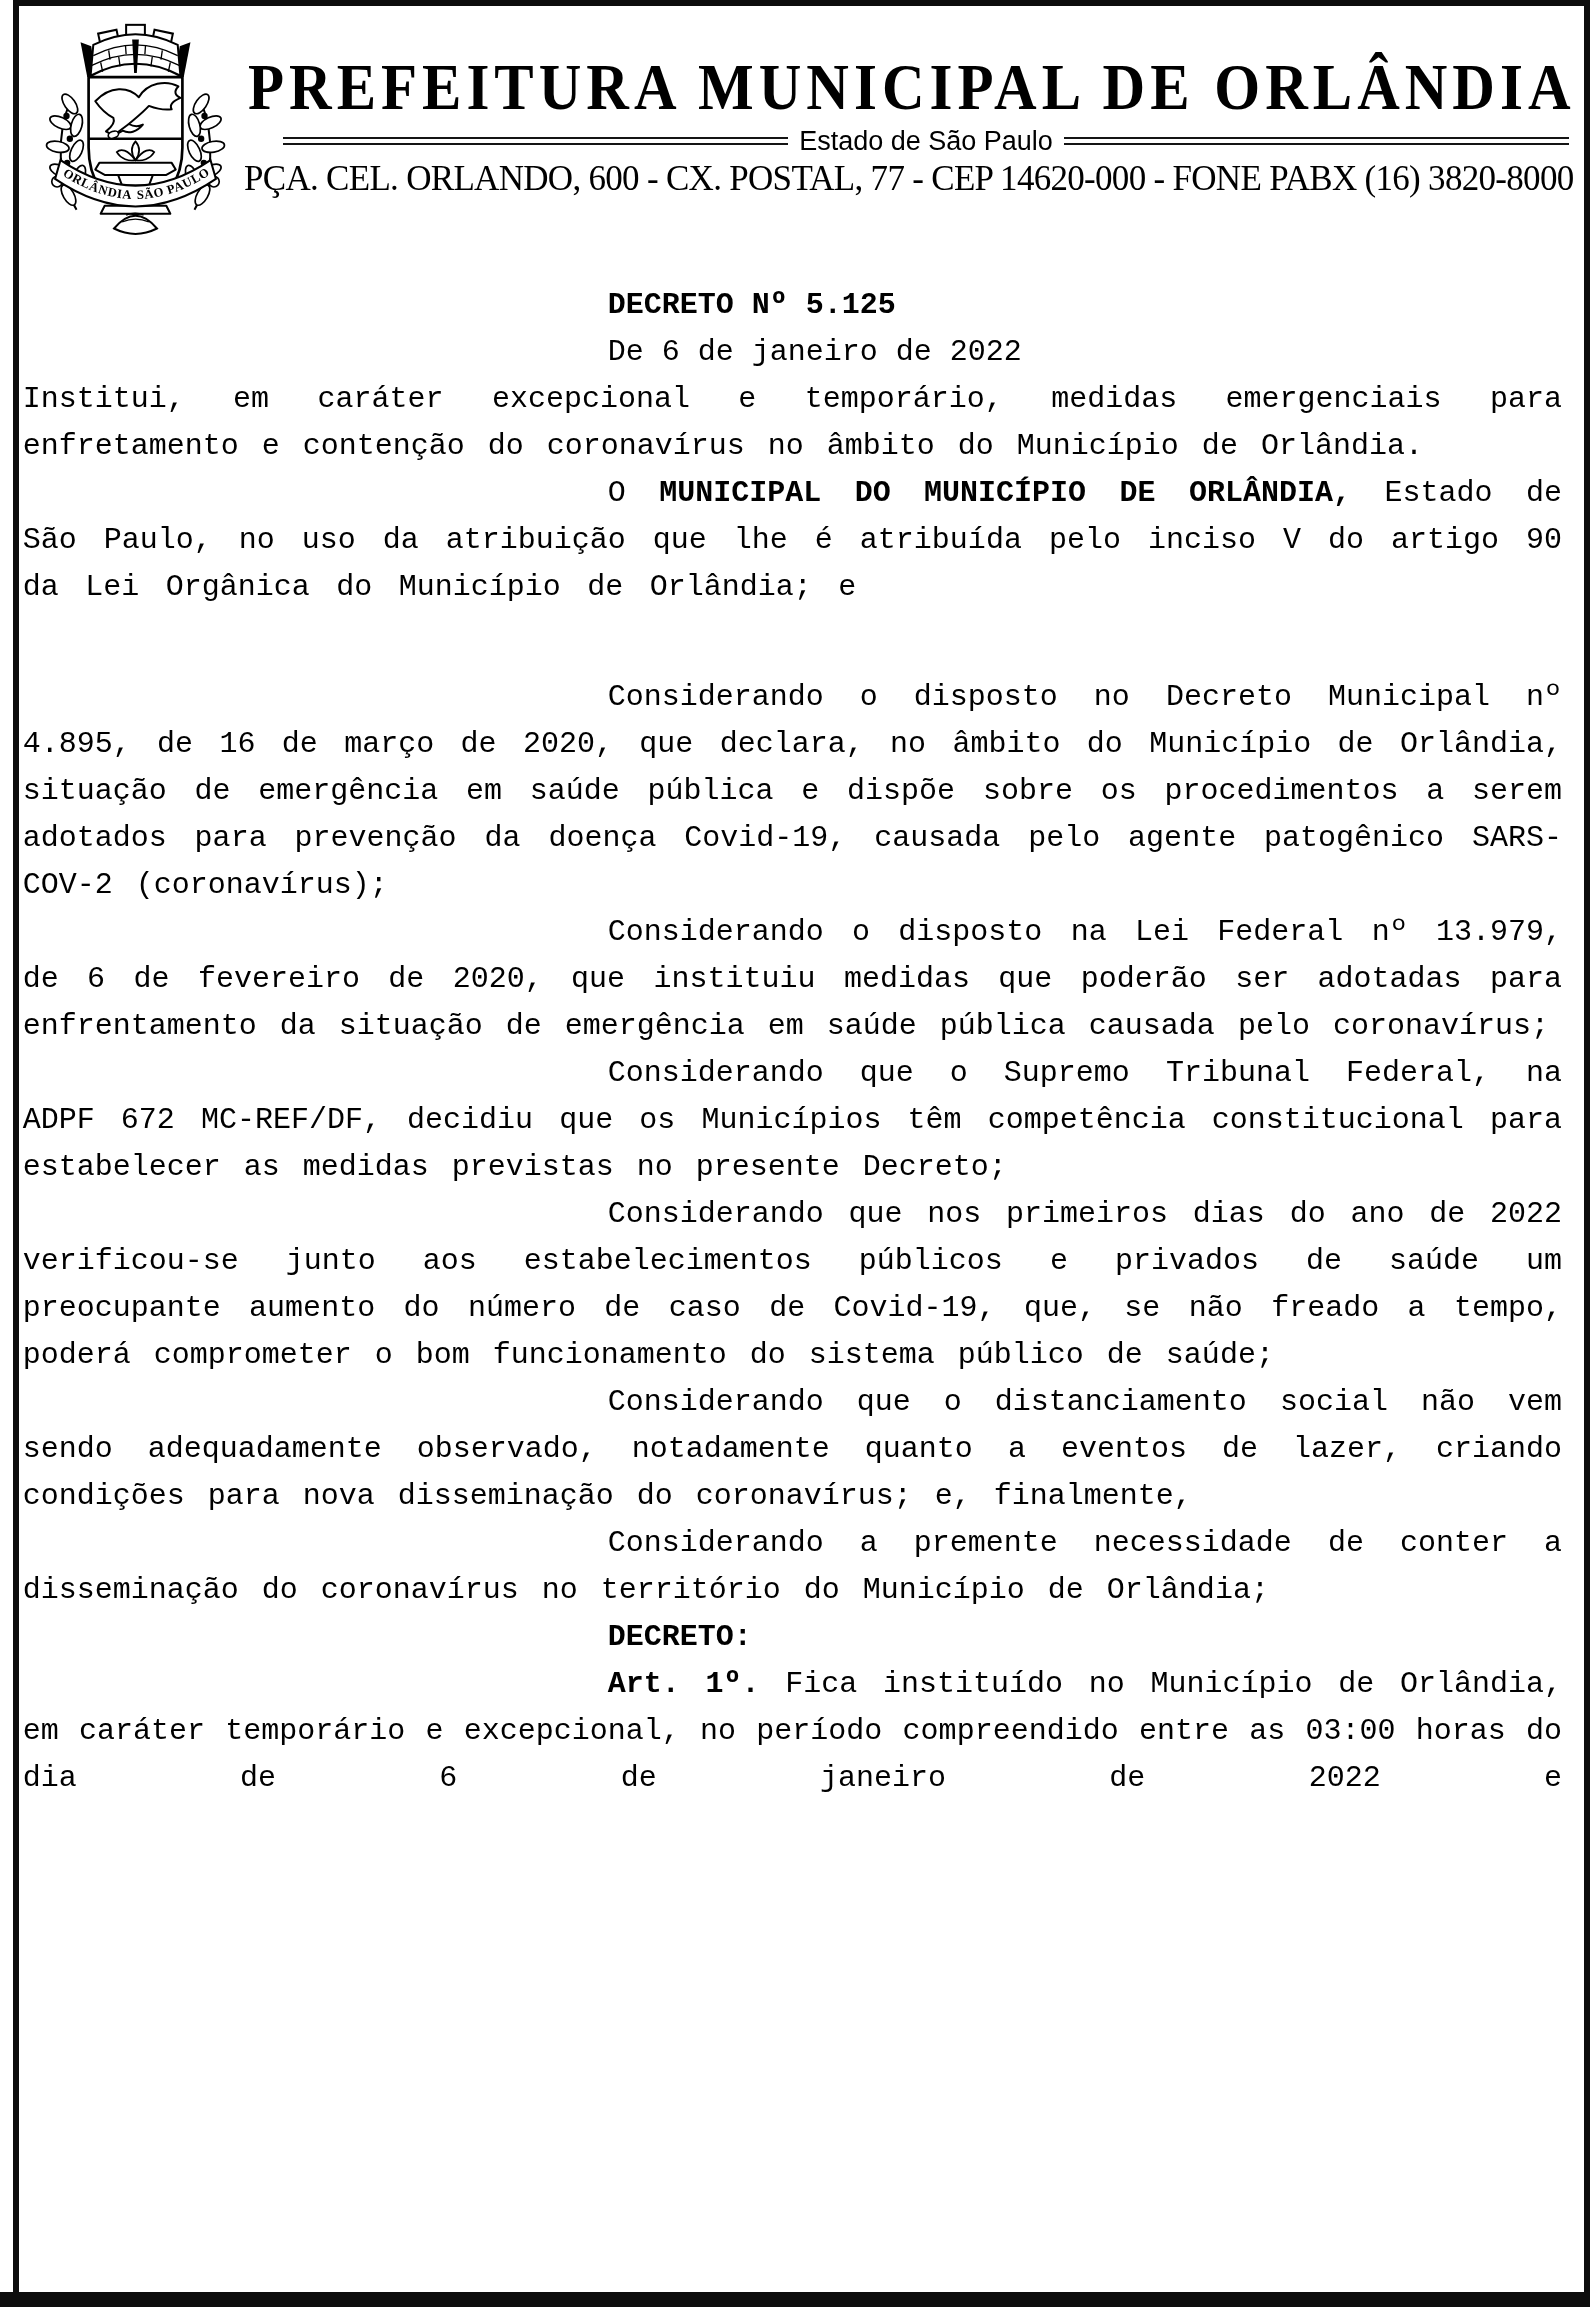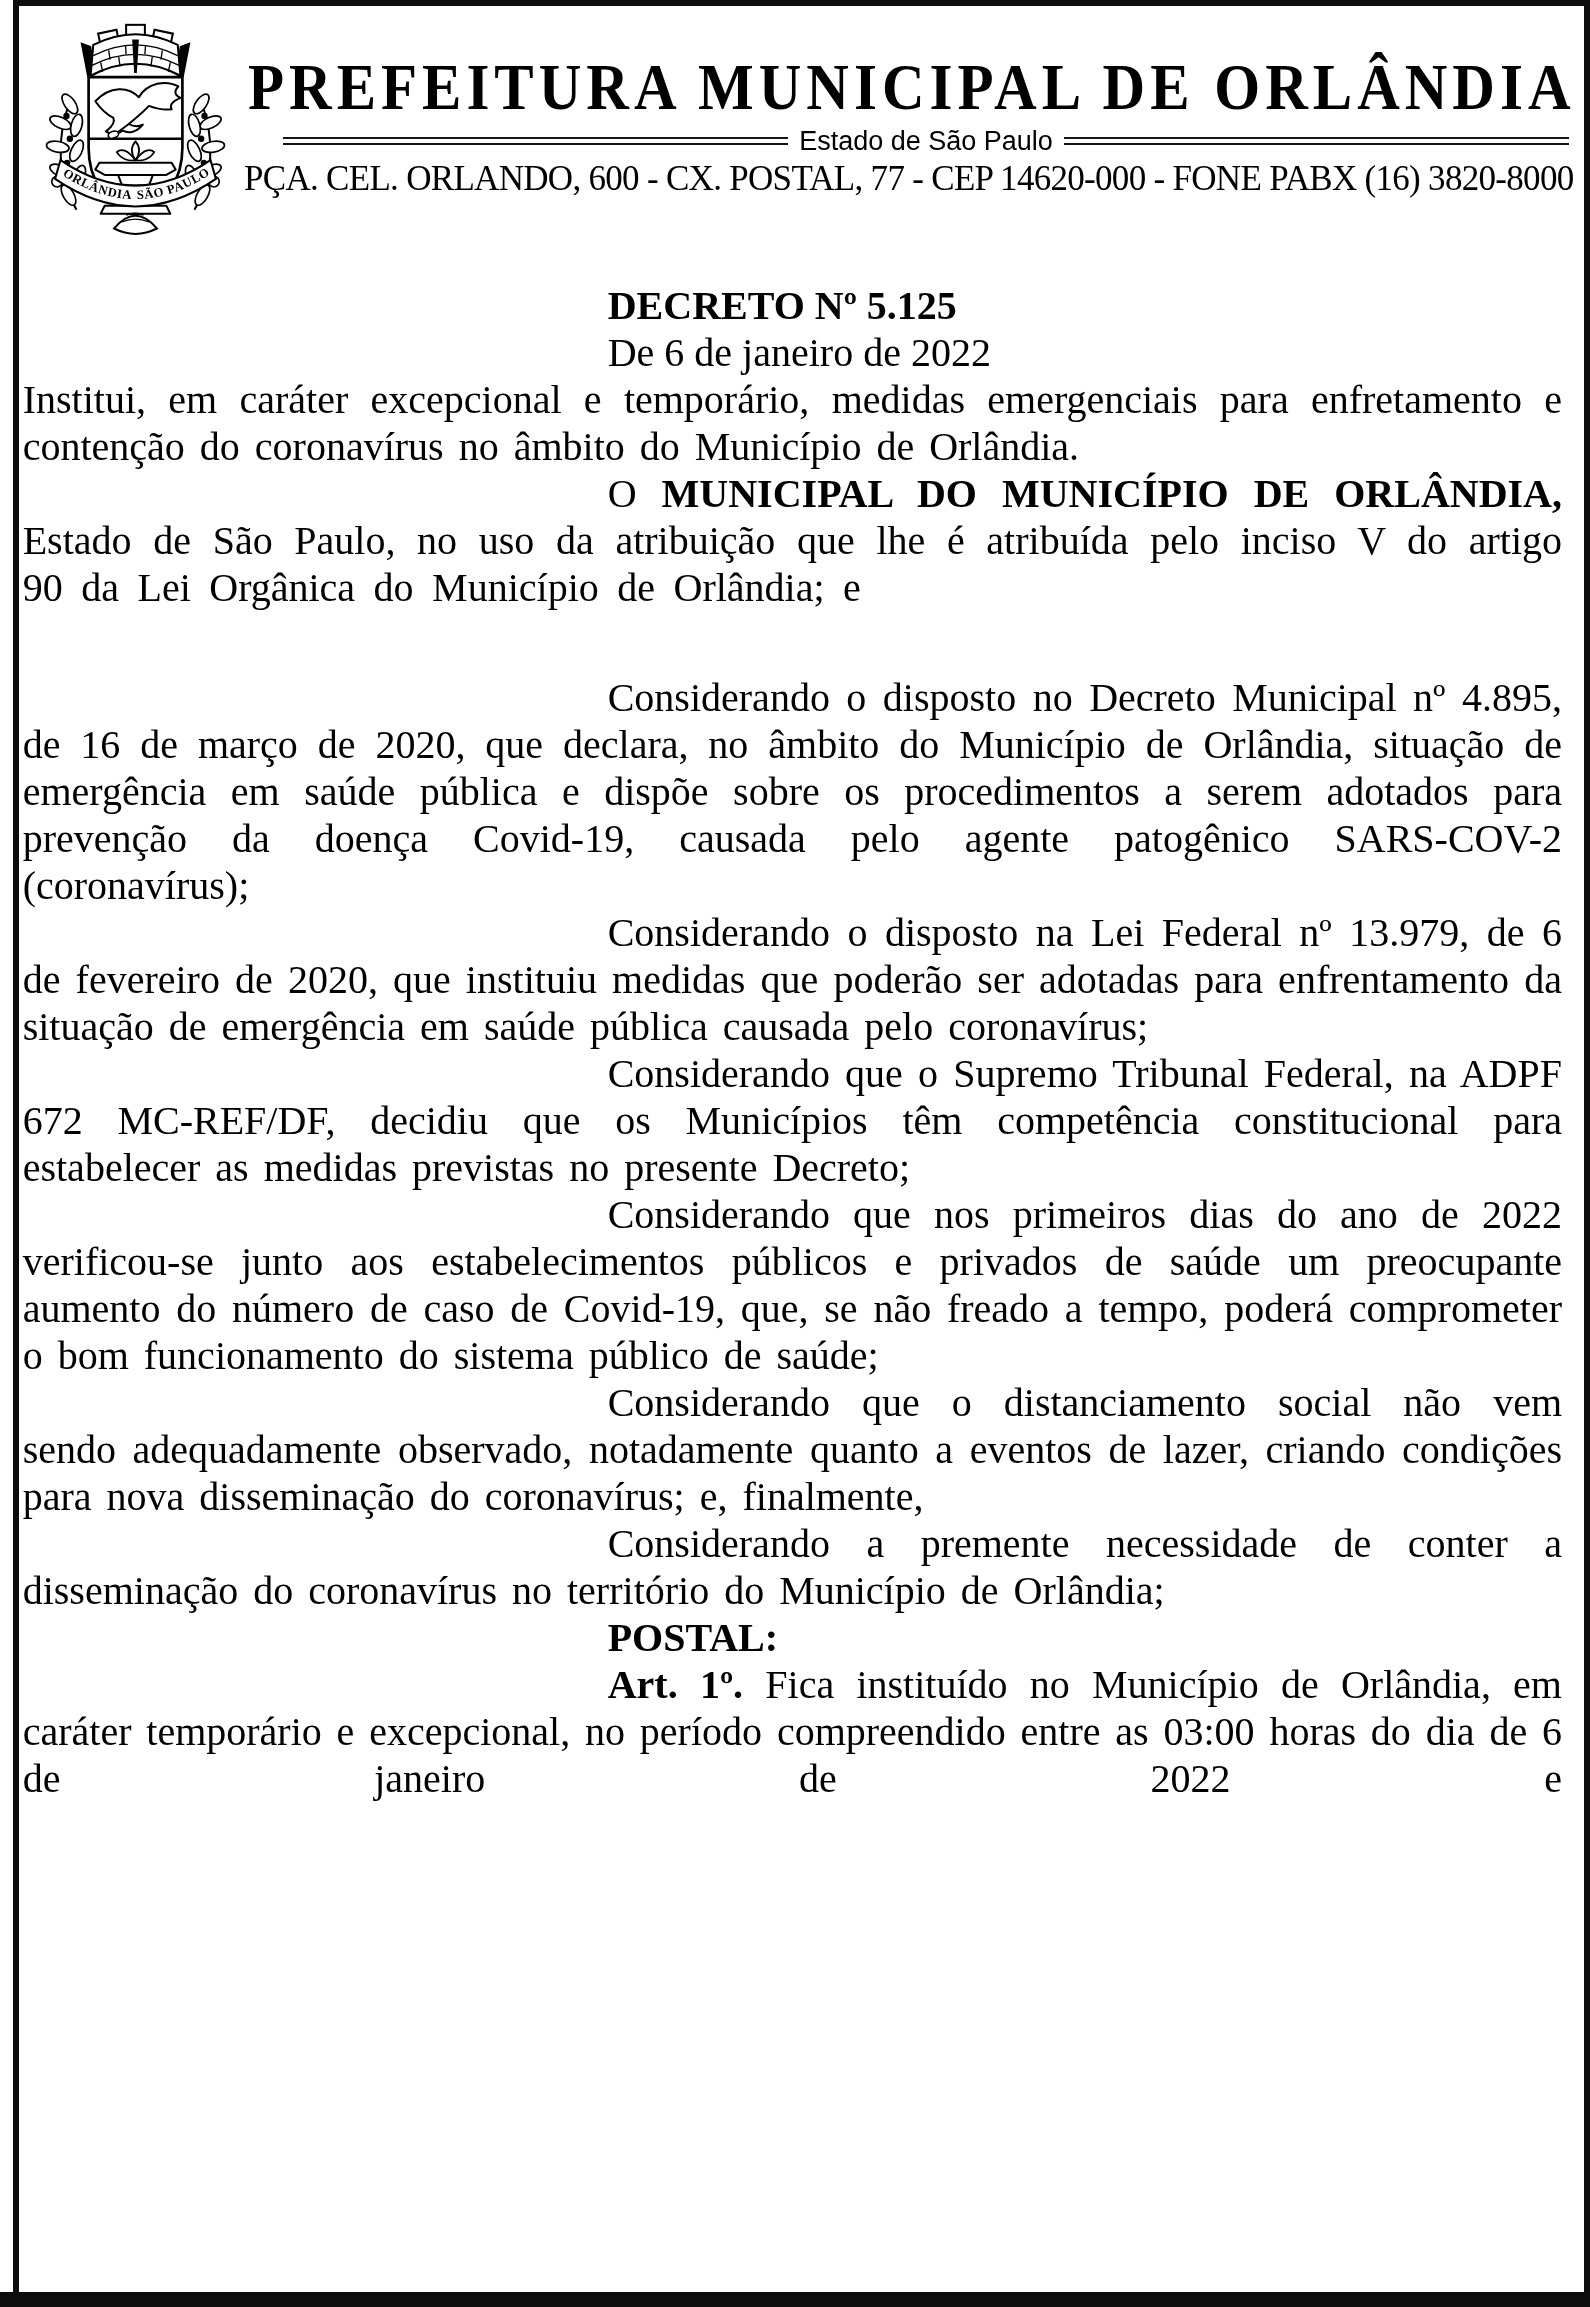--- a/index.html
+++ b/index.html
@@ -36,21 +36,21 @@
   }
   .hdr-address{
     position:absolute;left:244px;right:17px;top:159px;
     text-align:right;font-size:35px;line-height:40px;
     letter-spacing:-0.7px;white-space:nowrap;
   }
 
   
   .doc-body{
     position:absolute;left:22.7px;right:28px;top:282px;
-    font-size:40px;line-height:47px;
+    font-size:30px;line-height:47px;font-family:Liberation Mono, monospace;
   }
   .doc-body p{margin:0;}
   .lead{text-indent:585px;text-align:left;}
   .bold{font-weight:bold;}
   .ementa{
     margin-left:585px;margin-top:81px;
     text-align:justify;word-spacing:5px;
   }
   .preamble{margin-top:91px;text-indent:585px;text-align:justify;word-spacing:8.5px;}
   .consid{text-indent:585px;text-align:justify;word-spacing:5px;margin-top:38px;}
@@ -158,19 +158,19 @@
 
     <p class="preamble"><span>O </span><span class="bold">MUNICIPAL DO MUNICÍPIO DE ORLÂNDIA,</span><span> Estado de São Paulo, no uso da atribuição que lhe é atribuída pelo inciso V do artigo 90 da Lei Orgânica do Município de Orlândia; e</span></p>
 
     <p class="consid first">Considerando o disposto no Decreto Municipal nº 4.895, de 16 de março de 2020, que declara, no âmbito do Município de Orlândia, situação de emergência em saúde pública e dispõe sobre os procedimentos a serem adotados para prevenção da doença Covid-19, causada pelo agente patogênico SARS-COV-2 (coronavírus);</p>
     <p class="consid">Considerando o disposto na Lei Federal nº 13.979, de 6 de fevereiro de 2020, que instituiu medidas que poderão ser adotadas para enfrentamento da situação de emergência em saúde pública causada pelo coronavírus;</p>
     <p class="consid">Considerando que o Supremo Tribunal Federal, na ADPF 672 MC-REF/DF, decidiu que os Municípios têm competência constitucional para estabelecer as medidas previstas no presente Decreto;</p>
     <p class="consid">Considerando que nos primeiros dias do ano de 2022 verificou-se junto aos estabelecimentos públicos e privados de saúde um preocupante aumento do número de caso de Covid-19, que, se não freado a tempo, poderá comprometer o bom funcionamento do sistema público de saúde;</p>
     <p class="consid">Considerando que o distanciamento social não vem sendo adequadamente observado, notadamente quanto a eventos de lazer, criando condições para nova disseminação do coronavírus; e, finalmente,</p>
     <p class="consid">Considerando a premente necessidade de conter a disseminação do coronavírus no território do Município de Orlândia;</p>
 
-    <p class="decreta">POSTAL:</p>
+    <p class="decreta">DECRETO:</p>
 
     <p class="article"><span class="bold">Art. 1º.</span><span> Fica instituído no Município de Orlândia, em caráter temporário e excepcional, no período compreendido entre as 03:00 horas do dia de 6 de janeiro de 2022 e</span></p>
   </div>
 
 </div>
 
 
 </body></html>

